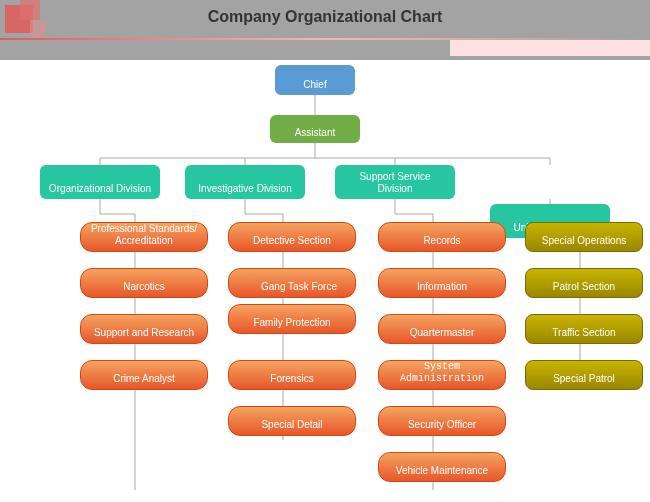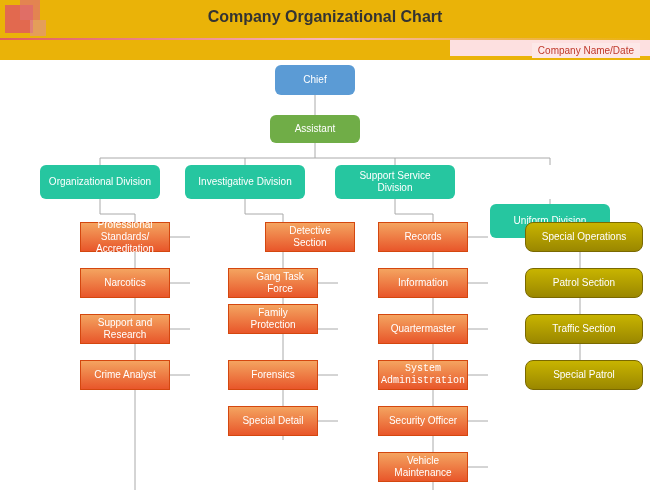--- a/index.html
+++ b/index.html
@@ -10,21 +10,21 @@
       width: 650px;
       height: 502px;
       overflow: hidden;
       position: relative;
     }
 
     
     .header {
       position: relative;
       height: 60px;
-      background: #eab308;
+      background: #a3a3a3;
     }
     .header-title {
       text-align: center;
       padding-top: 8px;
       font-size: 16px;
       font-weight: bold;
       color: #333;
     }
     .company-name {
       position: absolute;
@@ -32,21 +32,21 @@
       bottom: 2px;
       font-size: 10px;
       color: #c0392b;
       background: #fde8e8;
       padding: 2px 6px;
     }
 
     
     .node {
       display: inline-flex;
-      align-items: center;
+      align-items: flex-end;
       justify-content: center;
       text-align: center;
       border-radius: 6px;
       padding: 4px 6px;
       line-height: 1.2;
       position: absolute;
       font-size: 10px;
     }
 
     .node-chief {
@@ -77,34 +77,34 @@
     }
     .node-admin { left: 40px; top: 165px; }
     .node-invest { left: 185px; top: 165px; }
     .node-support { left: 335px; top: 165px; }
     .node-uniform { left: 490px; top: 165px; margin-top: 39px; }
 
     
     .node-sub {
       background: linear-gradient(to bottom, #f4a460, #e8562a);
       color: #fff;
-      width: 90px;
+      width: 128px;
       height: 30px;
-      border-radius: 0;
+      border-radius: 12px;
       border: 1px solid #d4470f;
     }
 
     
     .n-prof { left: 80px; top: 222px; }
     .n-narc { left: 80px; top: 268px; }
     .n-plan { left: 80px; top: 314px; }
     .n-crime { left: 80px; top: 360px; }
 
     
-    .n-det { left: 228px; top: 222px; margin-left: 37px; }
+    .n-det { left: 228px; top: 222px; }
     .n-gang { left: 228px; top: 268px; padding-left: 20px; }
     .n-fam { left: 228px; top: 304px; }
     .n-for { left: 228px; top: 360px; }
     .n-spec { left: 228px; top: 406px; }
 
     
     .n-rec { left: 378px; top: 222px; }
     .n-inf { left: 378px; top: 268px; }
     .n-qua { left: 378px; top: 314px; }
     .n-sys { left: 378px; top: 360px; font-family: Liberation Mono, monospace; }
@@ -179,21 +179,20 @@
 </head>
 <body>
 
 <div class="header">
   <div class="deco-square1"></div>
   <div class="deco-square2"></div>
   <div class="deco-square3"></div>
   <div class="header-line"></div>
   <div class="header-pink-bar"></div>
   <div class="header-title">Company Organizational Chart</div>
-  <div class="company-name">Company Name/Date</div>
 </div>
 
 <svg class="lines">
 
   <line x1="315" y1="95" x2="315" y2="115"></line>
 
   <line x1="315" y1="143" x2="315" y2="158"></line>
 
   <line x1="100" y1="158" x2="550" y2="158"></line>
 

